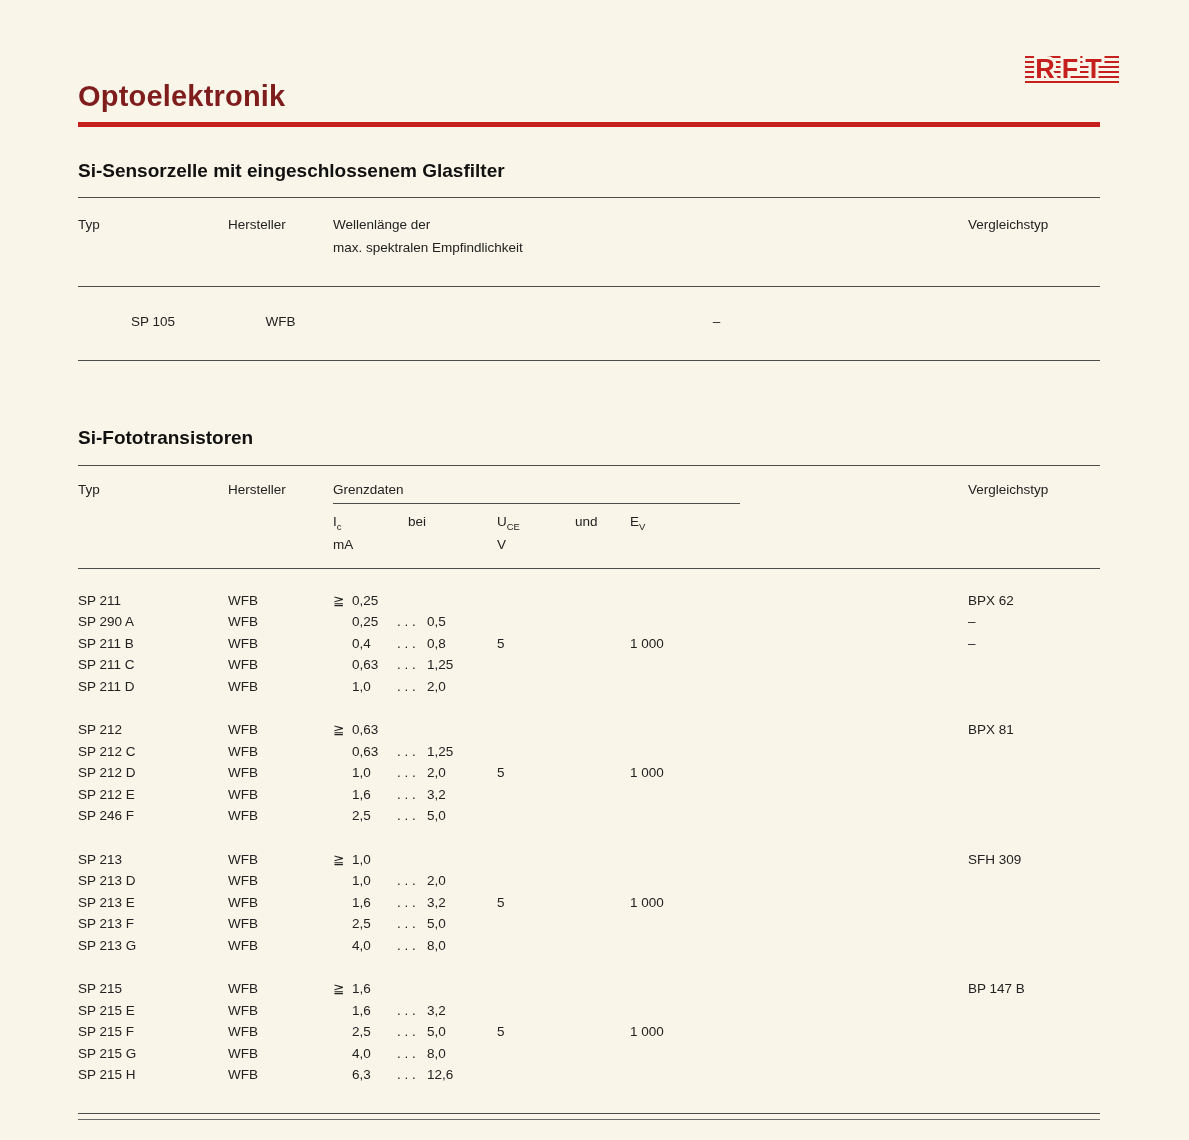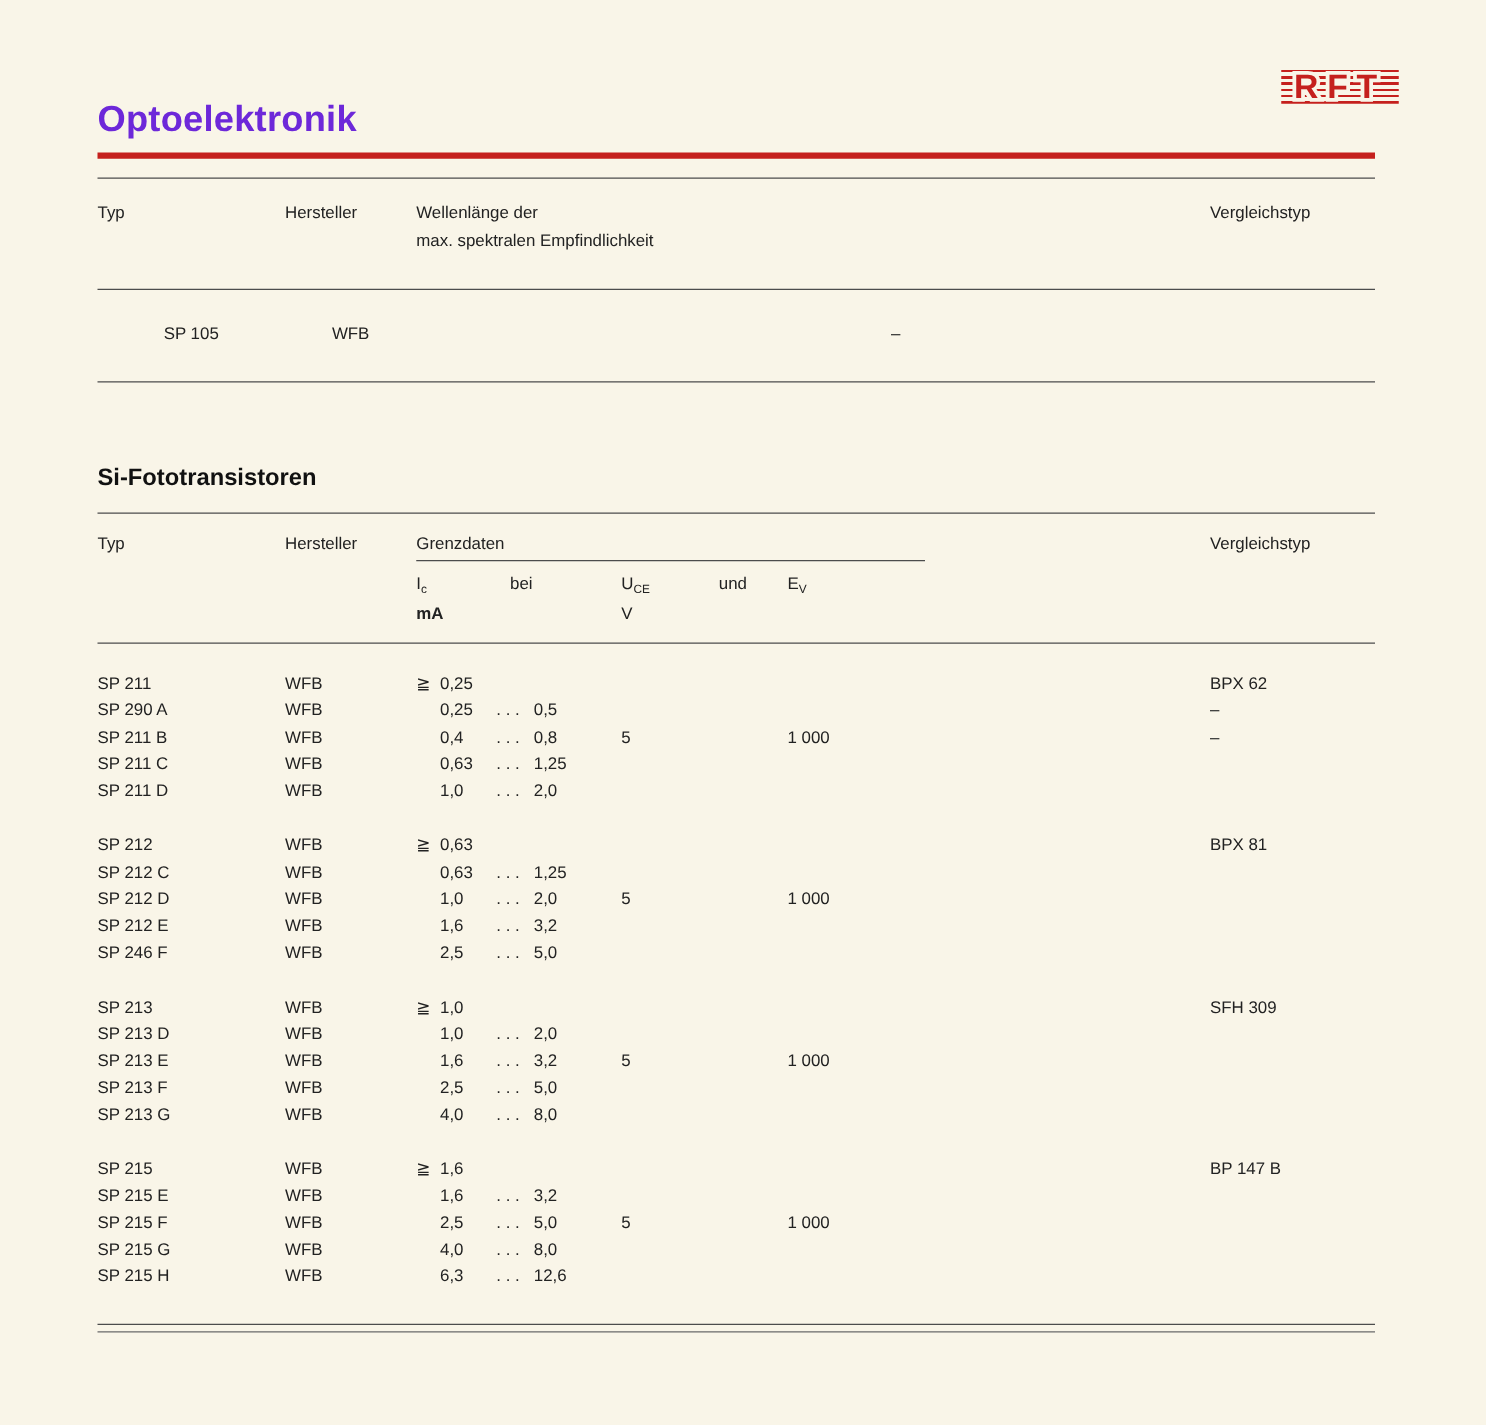--- a/index.html
+++ b/index.html
@@ -18,21 +18,21 @@
   
   .logo{position:absolute;top:54px;right:70px;width:94px;height:31px;}
   .logo .stripes{position:absolute;left:0;top:2px;right:0;bottom:2px;
     background:repeating-linear-gradient(to bottom,#c5201d 0 2px,rgba(0,0,0,0) 2px 5px);}
   .logo .txt{position:absolute;left:0;top:0;width:100%;text-align:center;
     font-size:27px;line-height:31px;font-weight:800;letter-spacing:7px;
     font-family:"Liberation Sans",sans-serif;}
   .logo .outline{color:rgba(0,0,0,0);-webkit-text-stroke:6px #f9f5e8;}
   .logo .fill{color:#c5201d;}
   
-  h1{margin:0;font-size:29px;font-weight:700;letter-spacing:.2px;color:#6d28d9;}
+  h1{margin:0;font-size:29px;font-weight:700;letter-spacing:.2px;color:#7f1d1d;}
   .red-rule{margin-top:9px;height:5px;background:#c5201d;}
   h2{margin:0;font-size:19px;font-weight:700;color:#111;}
   .h2-1{margin-top:33px;}
   .h2-2{margin-top:66px;}
   .rule{border-top:1px solid #4c4c4c;height:0;}
   .r-sec1-top{margin-top:15px;}
   .r-sec1-mid{margin-top:13px;}
   .r-sec1-bot{margin-top:0;}
   .r-sec2-top{margin-top:16px;}
   .r-sec2-mid{margin-top:12px;}
@@ -50,21 +50,21 @@
   
   .hdr2{padding-top:15px;line-height:1.3;}
   .grenz-line{margin-left:255px;width:407px;border-top:1px solid #4c4c4c;margin-top:5px;}
   .sub-row{display:flex;margin-left:255px;line-height:1.55;}
   .sub1{margin-top:8px;}
   .s-ic{width:75px;flex:none;}
   .s-bei{width:89px;flex:none;}
   .s-uce{width:78px;flex:none;}
   .s-und{width:55px;flex:none;}
   .s-ev{flex:1;}
-  .s-ma{width:164px;flex:none;font-weight:bold;}
+  .s-ma{width:164px;flex:none;}
   .s-v{width:133px;flex:none;}
   .s-lx{flex:1;}
   
   .tbody{margin-top:21px;}
   .group{margin-bottom:22px;}
   .trow{display:flex;line-height:21.5px;}
   .trow .c-ic{width:164px;flex:none;display:flex;}
   .trow .c-uce{width:133px;flex:none;}
   .trow .c-ev{width:338px;flex:none;}
   .ge-sym{width:19px;flex:none;}
@@ -82,20 +82,21 @@
 
   <div class="logo">
     <span class="stripes"></span>
     <span class="txt outline">RFT</span>
     <span class="txt fill">RFT</span>
   </div>
 
   <h1>Optoelektronik</h1>
   <div class="red-rule"></div>
 
+  <h2 class="h2-1">Si-Sensorzelle mit eingeschlossenem Glasfilter</h2>
   <div class="rule r-sec1-top"></div>
 
   <div class="frow hdr-row">
     <span class="c-typ">Typ</span>
     <span class="c-her">Hersteller</span>
     <span class="c-mid">
       <span>Wellenlänge der</span><br>
       <span>max. spektralen Empfindlichkeit</span>
     </span>
     <span class="c-ver">Vergleichstyp</span>

